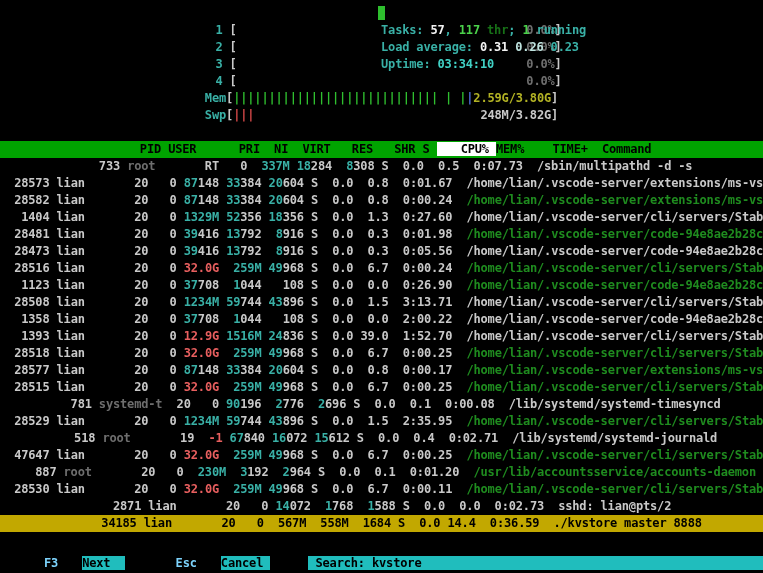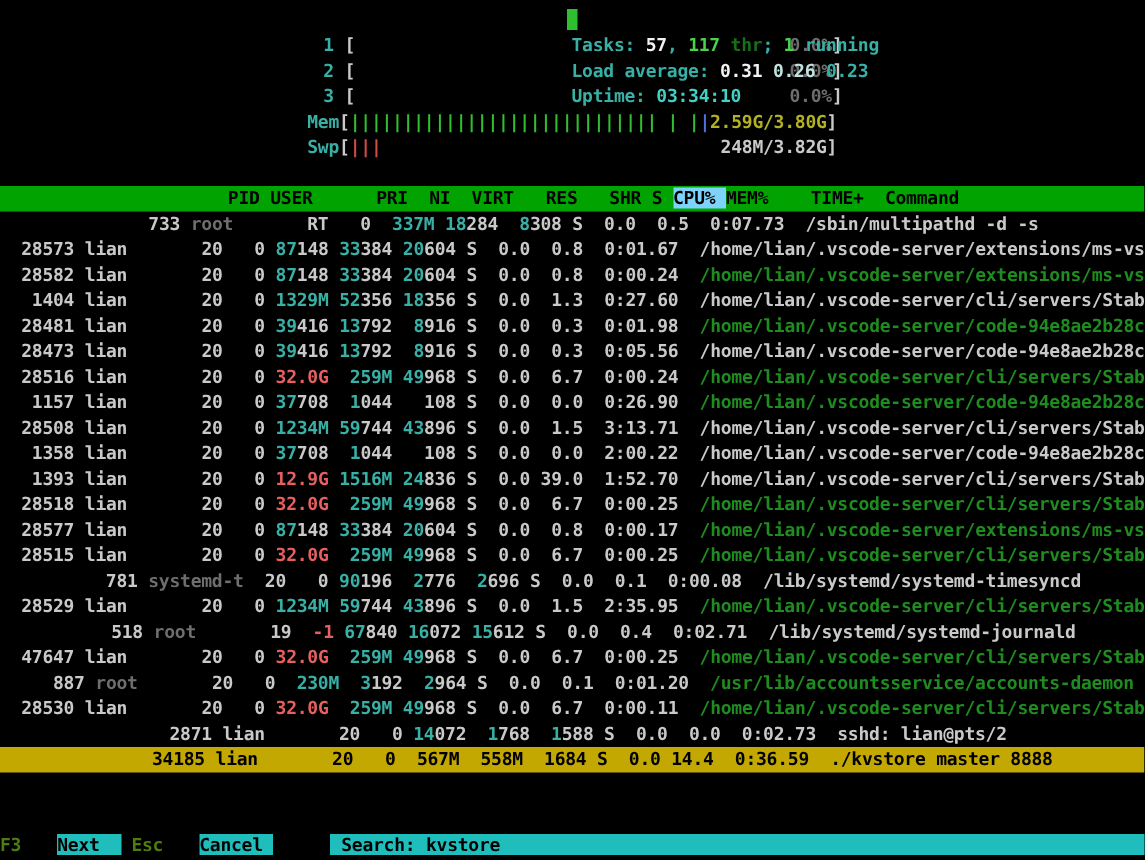--- a/index.html
+++ b/index.html
@@ -16,53 +16,54 @@
   .gt{color:#177017}  
   .gd{color:#1f8c1f}  
   .r{color:#e85f5f}   
   .sh{color:#6e6e6e}  
   .ol{color:#b2b224}  
   .mg{color:#2fbf2f}  
   .mb{color:#5070dc}  
   .mr{color:#d84a4a}  
   .hdr{background:#00a300;color:#000;}
   .hdr span{color:#000;}
-  .sortcol{background:#7dd3fc;}
+  .sortcol{background:#ffffff;padding-left:24px;}
   .sel{background:#c2a800;color:#000;padding-left:26px;}
   .sel span{color:#000;}
   .cur{background:#2ebf2e;}
   #info{position:absolute;left:381px;top:22px;}
   #fbar{position:absolute;left:0;bottom:0;width:763px;height:20px;line-height:20px;
         white-space:pre;background:#000;}
-  .fkey{color:#4d7c0f;}
+  .fkey{color:#7dd3fc;padding-left:44px;}
   .fdesc,.fsearch{background:#20bdbd;color:#000;margin-left:24px;}
 </style>
 </head>
 <body>
 
 <div id="screen">
   <div class="line"><span class="cur"> </span></div>
   <div id="meters">
       <div class="line"><span>  </span><span class="c">1</span><span> </span><span>[</span><span>                                         </span><span class="sh">0.0%</span><span>]</span></div>
       <div class="line"><span>  </span><span class="c">2</span><span> </span><span>[</span><span>                                         </span><span class="sh">0.0%</span><span>]</span></div>
       <div class="line"><span>  </span><span class="c">3</span><span> </span><span>[</span><span>                                         </span><span class="sh">0.0%</span><span>]</span></div>
+      <div class="line"><span>  </span><span class="c">4</span><span> </span><span>[</span><span>                                         </span><span class="sh">0.0%</span><span>]</span></div>
       <div class="line"><span class="c">Mem</span><span>[</span><span class="mg">||||||||||||||||||||||||||||| | |</span><span class="mb">|</span><span class="ol">2.59G/3.80G</span><span>]</span></div>
       <div class="line"><span class="c">Swp</span><span>[</span><span class="mr">|||</span><span>                                </span><span>248M/3.82G</span><span>]</span></div>
     </div>
   <div class="line"></div>
   <div id="header-line" class="line hdr"><span>    PID </span><span>USER      </span><span>PRI </span><span> NI </span><span> VIRT </span><span>  RES </span><span>  SHR </span><span>S </span><span class="sortcol">CPU% </span><span>MEM% </span><span>   TIME+  </span><span>Command</span></div>
   <div id="rows">
       <div class="line"><span>    733 </span><span class="sh">root      </span><span> RT </span><span>  0 </span><span class="c"> 337M</span><span> </span><span class="c">18</span><span>284</span><span> </span><span class="c"> 8</span><span>308</span><span> S  0.0  0.5  0:07.73  </span><span>/sbin/multipathd -d -s</span></div>
       <div class="line"><span>  28573 </span><span>lian      </span><span> 20 </span><span>  0 </span><span class="c">87</span><span>148</span><span> </span><span class="c">33</span><span>384</span><span> </span><span class="c">20</span><span>604</span><span> S  0.0  0.8  0:01.67  </span><span>/home/lian/.vscode-server/extensions/ms-vs</span></div>
       <div class="line"><span>  28582 </span><span>lian      </span><span> 20 </span><span>  0 </span><span class="c">87</span><span>148</span><span> </span><span class="c">33</span><span>384</span><span> </span><span class="c">20</span><span>604</span><span> S  0.0  0.8  0:00.24  </span><span class="gd">/home/lian/.vscode-server/extensions/ms-vs</span></div>
       <div class="line"><span>   1404 </span><span>lian      </span><span> 20 </span><span>  0 </span><span class="c">1329M</span><span> </span><span class="c">52</span><span>356</span><span> </span><span class="c">18</span><span>356</span><span> S  0.0  1.3  0:27.60  </span><span>/home/lian/.vscode-server/cli/servers/Stab</span></div>
       <div class="line"><span>  28481 </span><span>lian      </span><span> 20 </span><span>  0 </span><span class="c">39</span><span>416</span><span> </span><span class="c">13</span><span>792</span><span> </span><span class="c"> 8</span><span>916</span><span> S  0.0  0.3  0:01.98  </span><span class="gd">/home/lian/.vscode-server/code-94e8ae2b28c</span></div>
       <div class="line"><span>  28473 </span><span>lian      </span><span> 20 </span><span>  0 </span><span class="c">39</span><span>416</span><span> </span><span class="c">13</span><span>792</span><span> </span><span class="c"> 8</span><span>916</span><span> S  0.0  0.3  0:05.56  </span><span>/home/lian/.vscode-server/code-94e8ae2b28c</span></div>
       <div class="line"><span>  28516 </span><span>lian      </span><span> 20 </span><span>  0 </span><span class="r">32.0G</span><span> </span><span class="c"> 259M</span><span> </span><span class="c">49</span><span>968</span><span> S  0.0  6.7  0:00.24  </span><span class="gd">/home/lian/.vscode-server/cli/servers/Stab</span></div>
-      <div class="line"><span>   1157 </span><span>lian      </span><span> 20 </span><span>  0 </span><span class="c">37</span><span>708</span><span> </span><span class="c"> 1</span><span>044</span><span> </span><span>  108</span><span> S  0.0  0.0  0:26.90  </span><span class="gd">/home/lian/.vscode-server/code-94e8ae2b28c</span></div>
+      <div class="line"><span>   1123 </span><span>lian      </span><span> 20 </span><span>  0 </span><span class="c">37</span><span>708</span><span> </span><span class="c"> 1</span><span>044</span><span> </span><span>  108</span><span> S  0.0  0.0  0:26.90  </span><span class="gd">/home/lian/.vscode-server/code-94e8ae2b28c</span></div>
       <div class="line"><span>  28508 </span><span>lian      </span><span> 20 </span><span>  0 </span><span class="c">1234M</span><span> </span><span class="c">59</span><span>744</span><span> </span><span class="c">43</span><span>896</span><span> S  0.0  1.5  3:13.71  </span><span>/home/lian/.vscode-server/cli/servers/Stab</span></div>
       <div class="line"><span>   1358 </span><span>lian      </span><span> 20 </span><span>  0 </span><span class="c">37</span><span>708</span><span> </span><span class="c"> 1</span><span>044</span><span> </span><span>  108</span><span> S  0.0  0.0  2:00.22  </span><span>/home/lian/.vscode-server/code-94e8ae2b28c</span></div>
       <div class="line"><span>   1393 </span><span>lian      </span><span> 20 </span><span>  0 </span><span class="r">12.9G</span><span> </span><span class="c">1516M</span><span> </span><span class="c">24</span><span>836</span><span> S  0.0 39.0  1:52.70  </span><span>/home/lian/.vscode-server/cli/servers/Stab</span></div>
       <div class="line"><span>  28518 </span><span>lian      </span><span> 20 </span><span>  0 </span><span class="r">32.0G</span><span> </span><span class="c"> 259M</span><span> </span><span class="c">49</span><span>968</span><span> S  0.0  6.7  0:00.25  </span><span class="gd">/home/lian/.vscode-server/cli/servers/Stab</span></div>
       <div class="line"><span>  28577 </span><span>lian      </span><span> 20 </span><span>  0 </span><span class="c">87</span><span>148</span><span> </span><span class="c">33</span><span>384</span><span> </span><span class="c">20</span><span>604</span><span> S  0.0  0.8  0:00.17  </span><span class="gd">/home/lian/.vscode-server/extensions/ms-vs</span></div>
       <div class="line"><span>  28515 </span><span>lian      </span><span> 20 </span><span>  0 </span><span class="r">32.0G</span><span> </span><span class="c"> 259M</span><span> </span><span class="c">49</span><span>968</span><span> S  0.0  6.7  0:00.25  </span><span class="gd">/home/lian/.vscode-server/cli/servers/Stab</span></div>
       <div class="line"><span>    781 </span><span class="sh">systemd-t </span><span> 20 </span><span>  0 </span><span class="c">90</span><span>196</span><span> </span><span class="c"> 2</span><span>776</span><span> </span><span class="c"> 2</span><span>696</span><span> S  0.0  0.1  0:00.08  </span><span>/lib/systemd/systemd-timesyncd</span></div>
       <div class="line"><span>  28529 </span><span>lian      </span><span> 20 </span><span>  0 </span><span class="c">1234M</span><span> </span><span class="c">59</span><span>744</span><span> </span><span class="c">43</span><span>896</span><span> S  0.0  1.5  2:35.95  </span><span class="gd">/home/lian/.vscode-server/cli/servers/Stab</span></div>
       <div class="line"><span>    518 </span><span class="sh">root      </span><span> 19 </span><span class="r"> -1 </span><span class="c">67</span><span>840</span><span> </span><span class="c">16</span><span>072</span><span> </span><span class="c">15</span><span>612</span><span> S  0.0  0.4  0:02.71  </span><span>/lib/systemd/systemd-journald</span></div>
       <div class="line"><span>  47647 </span><span>lian      </span><span> 20 </span><span>  0 </span><span class="r">32.0G</span><span> </span><span class="c"> 259M</span><span> </span><span class="c">49</span><span>968</span><span> S  0.0  6.7  0:00.25  </span><span class="gd">/home/lian/.vscode-server/cli/servers/Stab</span></div>

